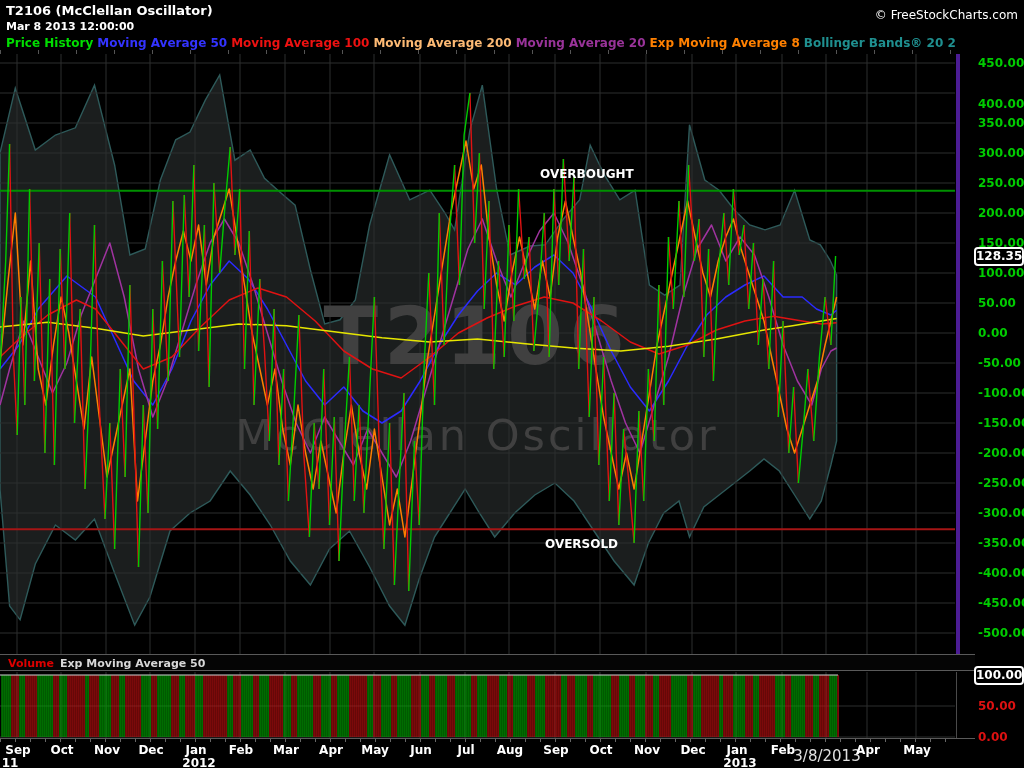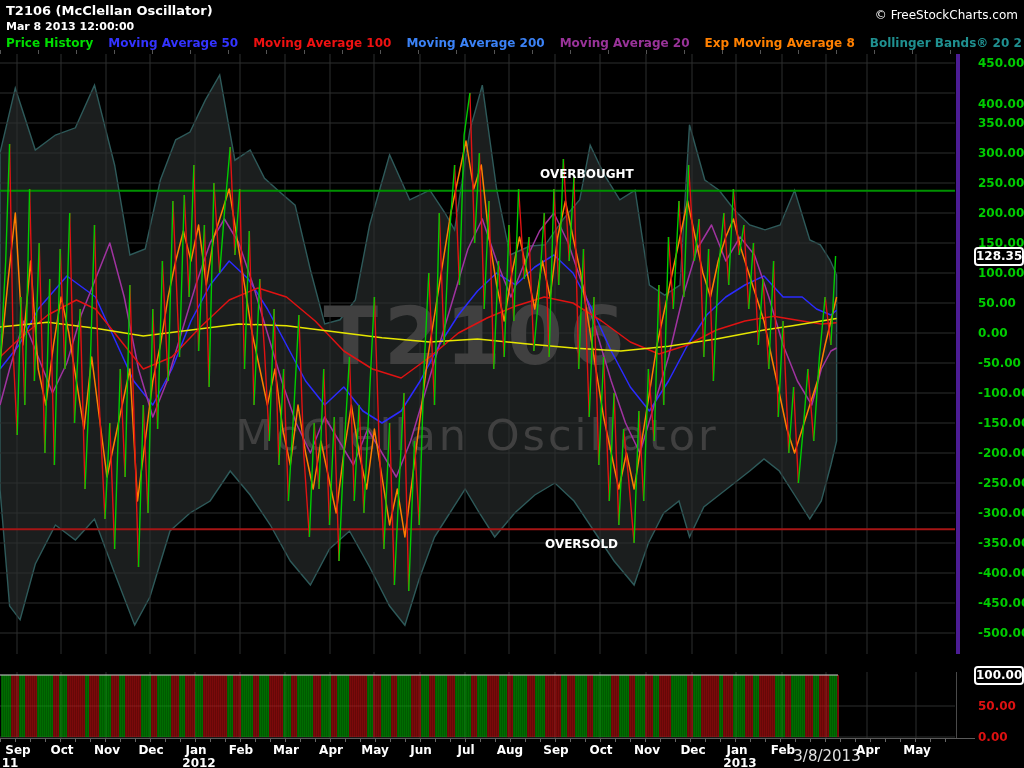--- a/index.html
+++ b/index.html
@@ -6,21 +6,21 @@
   body{width:1024px;height:768px;overflow:hidden;font-family:"DejaVu Sans","Liberation Sans",sans-serif;}
   .page{position:relative;width:828px;height:768px;background:#000;color:#fff;}
 
   
   .titlebar{position:absolute;left:0;top:0;width:1024px;height:34px;background:#000;}
   .tb-title{position:absolute;left:6px;top:3px;font-size:13px;font-weight:bold;color:#fff;}
   .tb-date{position:absolute;left:6px;top:20px;font-size:11px;font-weight:bold;color:#fff;}
   .tb-copy{position:absolute;right:6px;top:8px;font-size:12px;color:#fff;}
 
   
-  .legendbar{position:absolute;left:6px;top:35px;height:16px;display:flex;gap:15px;align-items:center;}
+  .legendbar{position:absolute;left:6px;top:35px;height:16px;display:flex;gap:4px;align-items:center;}
   .legend-item{font-size:12px;font-weight:bold;white-space:nowrap;cursor:default;}
   .top-ticks{position:absolute;left:0;top:50px;width:956px;height:4px;
      background:repeating-linear-gradient(90deg,#555 0 1px,transparent 1px 38px);}
 
   
   .plot-wrap{position:absolute;left:0;top:54px;width:956px;height:600px;border-right:4px solid #4c1d95;}
   svg{display:block;}
   .anno{position:absolute;font-size:12px;font-weight:bold;color:#fff;white-space:nowrap;}
   .lastbox{position:absolute;left:974px;width:46px;height:15px;background:#000;border:2px solid #fff;
      border-radius:4px;color:#fff;font-size:12px;font-weight:bold;text-align:center;line-height:15px;z-index:5;}
@@ -53,21 +53,21 @@
   <div class="titlebar">
     <div class="tb-title">T2106 (McClellan Oscillator)</div>
     <div class="tb-date">Mar 8 2013 12:00:00</div>
     <div class="tb-copy">© FreeStockCharts.com</div>
   </div>
 
   <div class="legendbar" id="legendbar">
       <span class="legend-item" style="color: rgb(0, 221, 0);">Price History</span>
       <span class="legend-item" style="color: rgb(51, 51, 255);">Moving Average 50</span>
       <span class="legend-item" style="color: rgb(238, 17, 17);">Moving Average 100</span>
-      <span class="legend-item" style="color: #3b82f6;">Moving Average 200</span>
+      <span class="legend-item" style="color: #fdba74;">Moving Average 200</span>
       <span class="legend-item" style="color: rgb(153, 51, 153);">Moving Average 20</span>
       <span class="legend-item" style="color: rgb(255, 128, 0);">Exp Moving Average 8</span>
       <span class="legend-item" style="color: rgb(31, 144, 144);">Bollinger Bands® 20 2</span>
     </div>
   <div class="top-ticks"></div>
 
   <div class="plot-wrap" id="plot-wrap">
     <svg id="main-plot" width="956" height="600">
         <rect x="0" y="0" width="956" height="600" fill="#000000"></rect>
         <path d="M0.0 99.0 L15.3 34.2 L35.3 96.0 L55.4 81.0 L75.4 73.8 L94.5 31.2 L114.6 111.0 L129.9 201.0 L145.2 195.0 L160.4 126.0 L175.7 85.8 L190.0 78.0 L205.3 46.2 L219.7 21.0 L234.9 106.2 L250.2 96.0 L264.5 124.2 L279.8 138.0 L295.1 151.2 L310.4 216.0 L324.7 270.0 L340.0 265.8 L355.3 246.0 L369.6 171.0 L389.6 100.8 L409.7 145.8 L429.8 136.2 L445.0 159.0 L454.6 175.8 L469.9 76.2 L482.3 31.2 L496.6 135.0 L510.0 201.0 L530.0 192.0 L545.3 190.8 L563.4 165.0 L579.7 145.8 L590.2 91.2 L604.5 121.2 L619.8 145.8 L635.1 136.2 L649.4 231.0 L664.7 241.2 L680.0 231.0 L689.5 70.8 L704.8 126.0 L719.1 136.2 L734.4 156.0 L749.7 171.0 L765.0 175.8 L780.2 171.0 L794.6 136.2 L809.8 186.0 L820.3 190.8 L829.9 205.8 L836.6 220.8 L836.6 387.0 L830.9 411.0 L821.3 447.0 L809.8 465.0 L794.6 441.0 L779.3 417.0 L764.0 405.0 L749.7 417.0 L734.4 429.0 L719.1 441.0 L703.8 453.0 L689.5 483.0 L679.0 447.0 L663.7 459.0 L648.4 489.0 L634.1 531.0 L614.1 507.0 L594.0 477.0 L574.0 447.0 L554.9 429.0 L534.8 441.0 L514.7 459.0 L494.7 483.0 L479.4 459.0 L465.1 435.0 L449.8 459.0 L434.5 483.0 L419.2 525.0 L404.9 571.2 L389.6 552.0 L369.6 513.0 L349.5 477.0 L329.5 495.0 L310.4 531.0 L290.3 507.0 L270.3 471.0 L250.2 441.0 L230.2 417.0 L210.1 447.0 L190.0 459.0 L170.0 477.0 L149.9 543.0 L134.7 571.2 L114.6 519.0 L94.5 465.0 L75.4 486.0 L55.4 471.0 L35.3 510.0 L20.1 565.8 L9.6 552.0 L0.0 435.0 Z" fill="#1B1E1E" stroke="#2E5A5A" stroke-width="1.4"></path>
@@ -142,20 +142,24 @@
       <div class="ytick" style="top: 391px;">-200.00</div>
       <div class="ytick" style="top: 421px;">-250.00</div>
       <div class="ytick" style="top: 451px;">-300.00</div>
       <div class="ytick" style="top: 481px;">-350.00</div>
       <div class="ytick" style="top: 511px;">-400.00</div>
       <div class="ytick" style="top: 541px;">-450.00</div>
       <div class="ytick" style="top: 571px;">-500.00</div>
     </div>
   <div class="lastbox" id="main-lastbox" style="top: 246.99px;">128.35</div>
 
+  <div class="volhead">
+    <div class="vol-title" id="vol-title" style="color: rgb(221, 0, 0);">Volume</div>
+    <div class="vol-overlay">Exp Moving Average 50</div>
+  </div>
 
   <div class="vol-wrap">
     <svg id="vol-plot" width="956" height="66">
         <rect x="0" y="0" width="956" height="66" fill="#000000"></rect>
         <line x1="0" y1="34" x2="955" y2="34" stroke="#2C2F2F" stroke-width="1"></line>
         <line x1="0" y1="65" x2="955" y2="65" stroke="#2C2F2F" stroke-width="1"></line>
         <line x1="17" y1="0" x2="17" y2="66" stroke="#2C2F2F" stroke-width="1"></line>
         <line x1="61" y1="0" x2="61" y2="66" stroke="#2C2F2F" stroke-width="1"></line>
         <line x1="106" y1="0" x2="106" y2="66" stroke="#2C2F2F" stroke-width="1"></line>
         <line x1="150" y1="0" x2="150" y2="66" stroke="#2C2F2F" stroke-width="1"></line>

